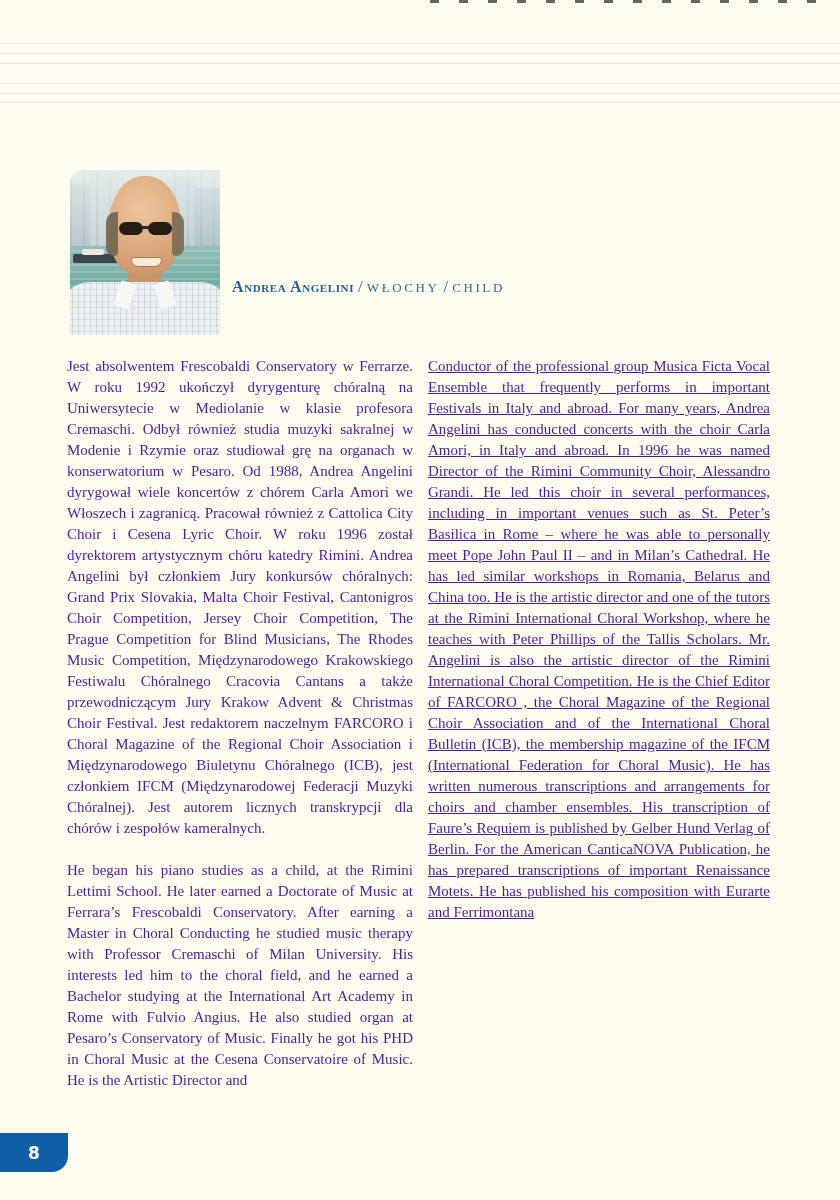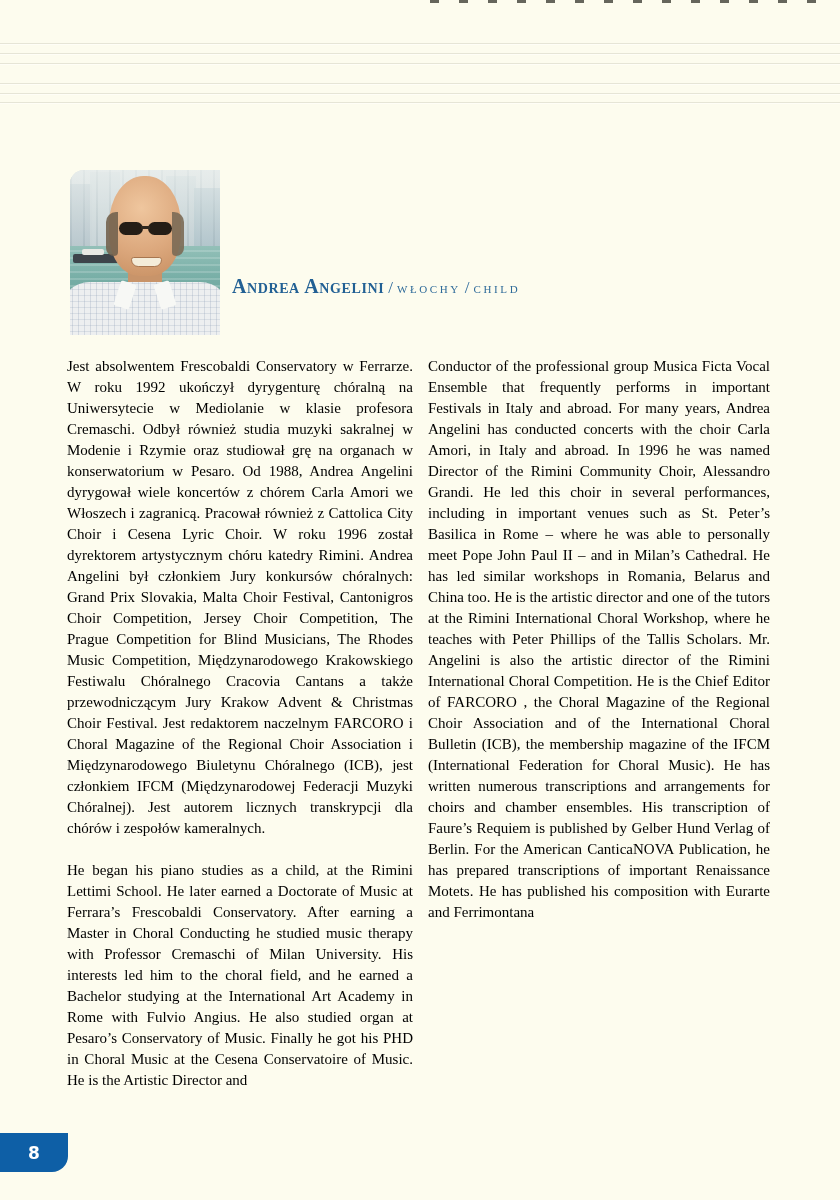--- a/index.html
+++ b/index.html
@@ -84,36 +84,36 @@
   .bridge{left:71px;top:56px;width:9px;height:3px;background:#30271e;}
   .smile{left:61px;top:87px;width:29px;height:8px;background:#f4ecd9;border:1px solid #a8764f;border-radius:3px 3px 8px 8px;}
 
   
   .byline{
     position:absolute;left:232px;top:275px;white-space:nowrap;
     font-family:"Liberation Serif",serif;
   }
   .byline .name{
     font-variant:small-caps;font-weight:bold;
-    font-size:20px;color:#226094;letter-spacing:.6px;
+    font-size:16px;color:#226094;letter-spacing:.6px;
   }
   .byline .sep{color:#2d6a9c;font-size:17px;padding:0 4px;}
   .byline .country{
-    font-variant:small-caps;font-size:15px;color:#2e6a99;letter-spacing:2.6px;
+    font-variant:small-caps;font-size:19px;color:#2e6a99;letter-spacing:2.6px;
   }
 
   
   .col{
     position:absolute;top:356px;
-    font-size:15px;line-height:21px;color:#000000;
+    font-size:15px;line-height:21px;color:#4c1d95;
     text-align:justify;overflow-wrap:break-word;
   }
   .col p{margin:0 0 21px 0;}
   .col-left{left:67px;width:346px;}
-  .col-right{left:428px;width:342px;}
+  .col-right{left:428px;width:342px;text-decoration:underline;}
 
   
   .pagebox{
     position:absolute;left:0;top:1133px;width:68px;height:39px;
     background:#0e5fa6;border-radius:0 0 16px 0;
     display:flex;align-items:center;justify-content:center;
   }
   .pagebox span{
     color:#ffffff;font-family:"DejaVu Sans",sans-serif;
     font-weight:bold;font-size:17px;

